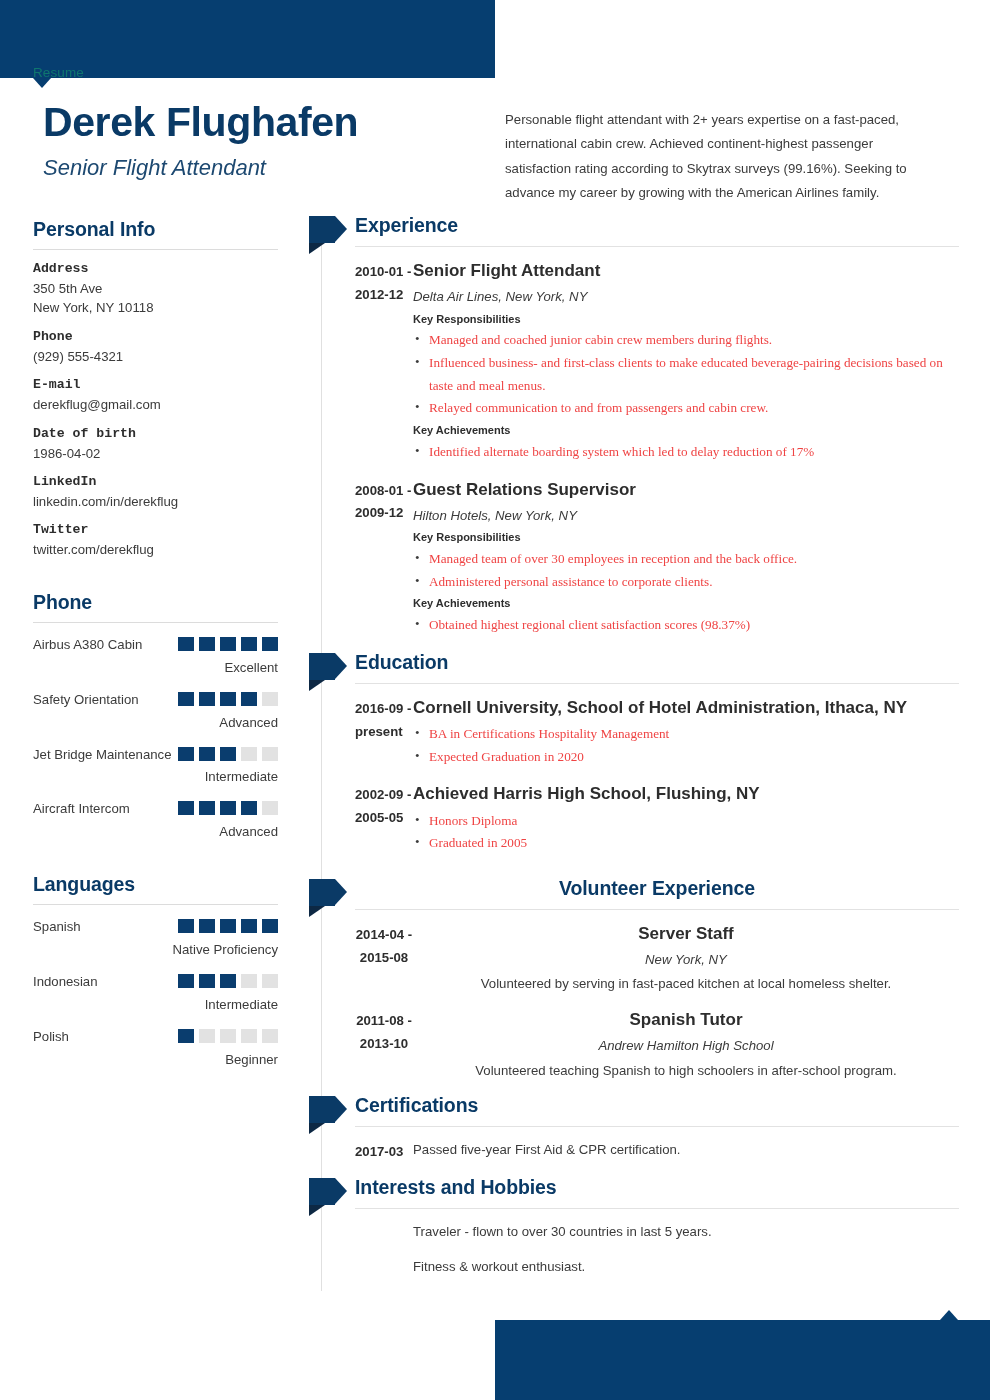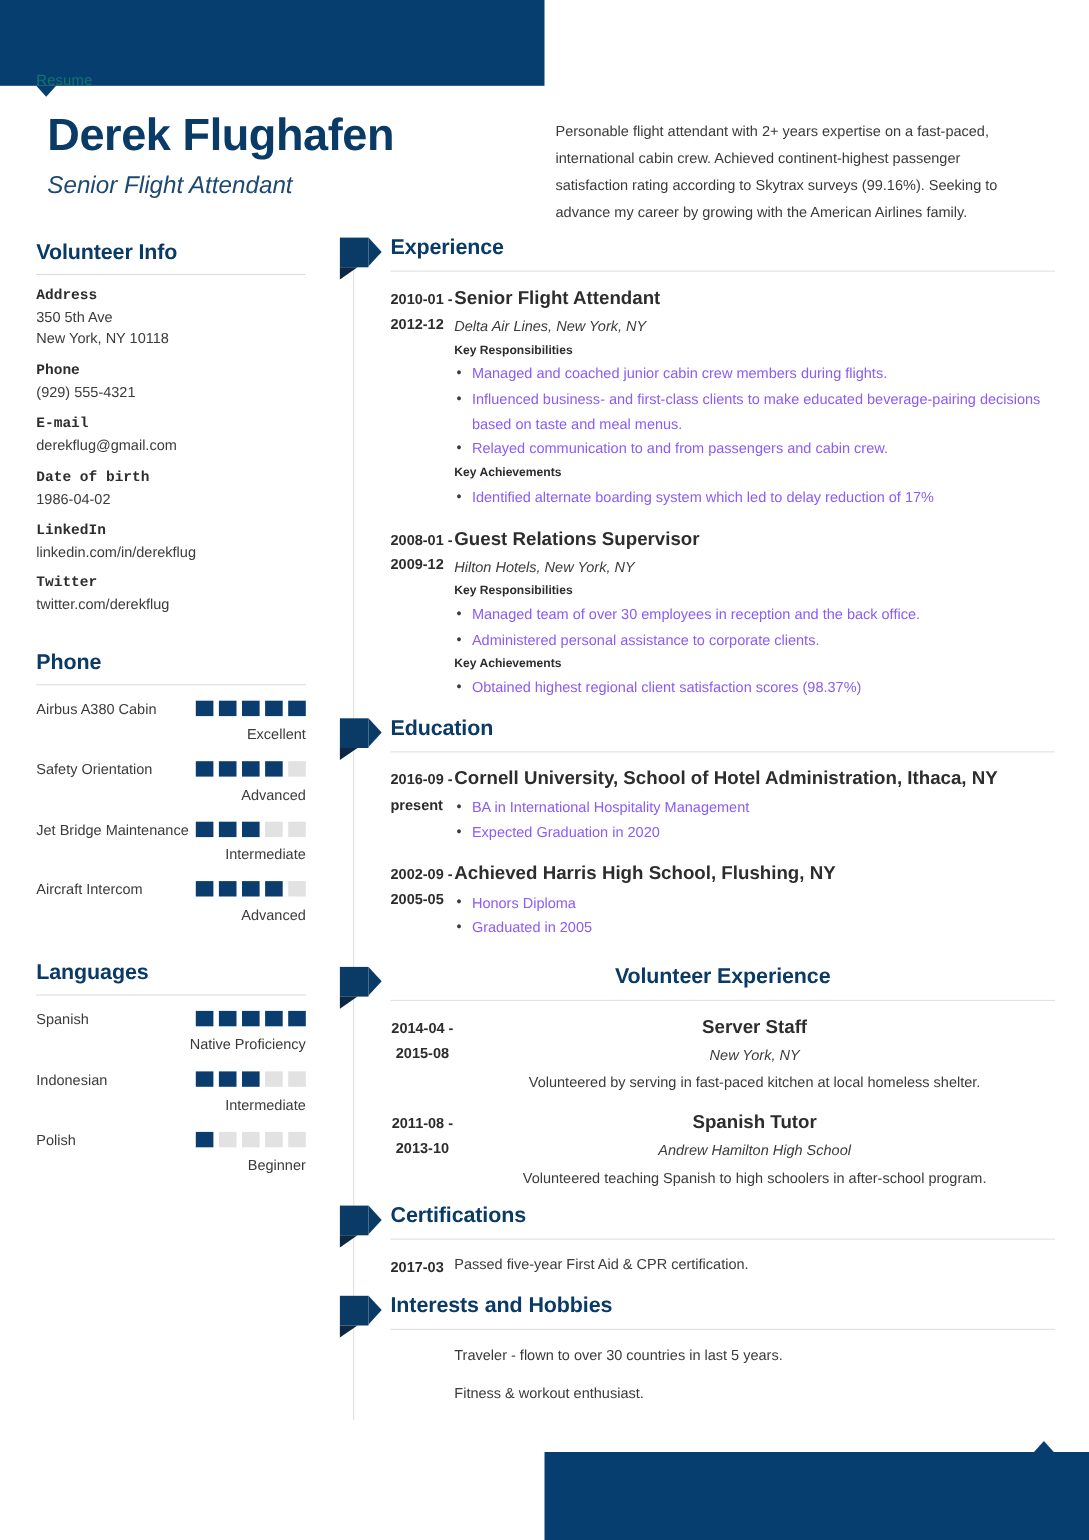--- a/index.html
+++ b/index.html
@@ -263,24 +263,25 @@
   .entry-group-label {
     font-size: 11px;
     font-weight: bold;
     color: #2d2d2d;
     line-height: 1.62;
     margin-bottom: 1px;
   }
   .bullets { margin: 0 0 2px 0; padding: 0; list-style: none; }
   .bullets li {
     font-size: 13.2px;
-    color: #8b5cf6;
+    color: #ef4444;
     line-height: 1.72;
     padding-left: 16px;
     position: relative;
+    font-family: Liberation Serif, serif;
   }
   .bullets li::before {
     content: "\2022";
     position: absolute;
     left: 2px;
     top: -1px;
     color: #3b3b3b;
     font-size: 13px;
   }
   .entry-note {
@@ -304,21 +305,21 @@
 
 <div class="name-block">
   <h1 class="full-name">Derek Flughafen</h1>
   <h2 class="job-title">Senior Flight Attendant</h2>
 </div>
 <div class="summary">Personable flight attendant with 2+ years expertise on a fast-paced, international cabin crew. Achieved continent-highest passenger satisfaction rating according to Skytrax surveys (99.16%). Seeking to advance my career by growing with the American Airlines family.</div>
 
 <div class="left-col">
 
   <div>
-    <div class="side-heading">Volunteer Info</div>
+    <div class="side-heading">Personal Info</div>
     <div class="side-rule"></div>
 
     <div class="info-item">
       <div class="info-label">Address</div>
       <div class="info-value">350 5th Ave</div>
       <div class="info-value">New York, NY 10118</div>
     </div>
     <div class="info-item">
       <div class="info-label">Phone</div>
       <div class="info-value">(929) 555-4321</div>
@@ -503,21 +504,21 @@
     <div class="sec-rule"></div>
 
     <div class="entry">
       <div class="entry-date">
         <div>2016-09 -</div>
         <div>present</div>
       </div>
       <div class="entry-body">
         <div class="entry-title">Cornell University, School of Hotel Administration, Ithaca, NY</div>
         <ul class="bullets">
-          <li>BA in International Hospitality Management</li>
+          <li>BA in Certifications Hospitality Management</li>
           <li>Expected Graduation in 2020</li>
         </ul>
       </div>
     </div>
 
     <div class="entry">
       <div class="entry-date">
         <div>2002-09 -</div>
         <div>2005-05</div>
       </div>

